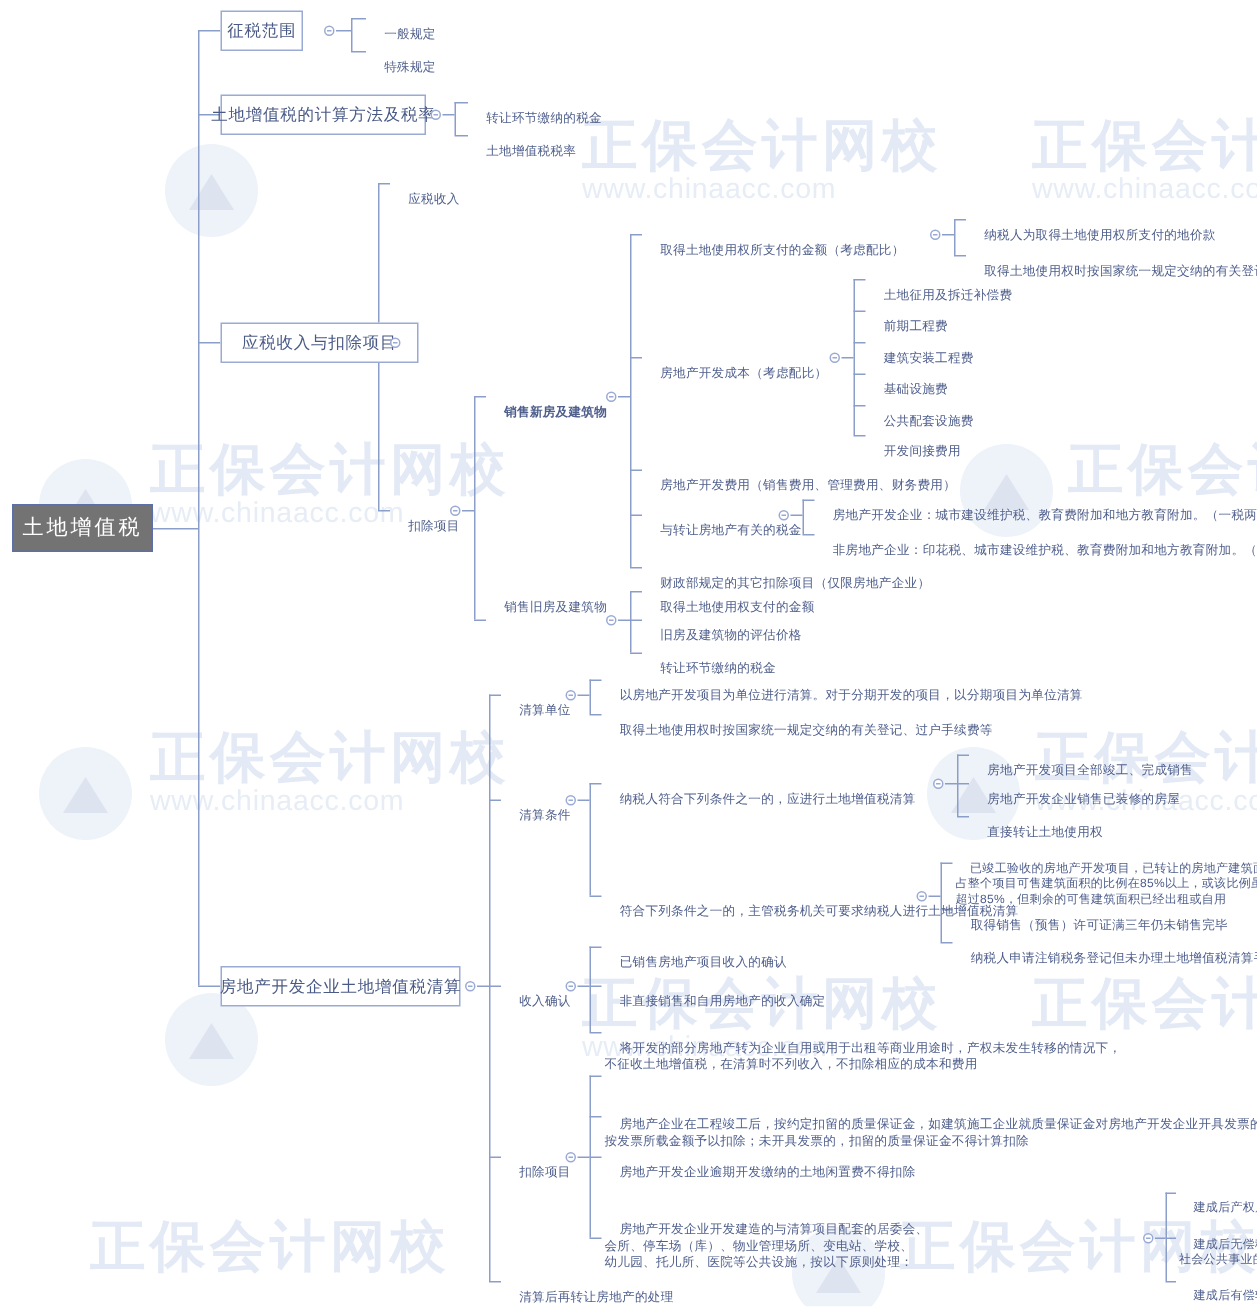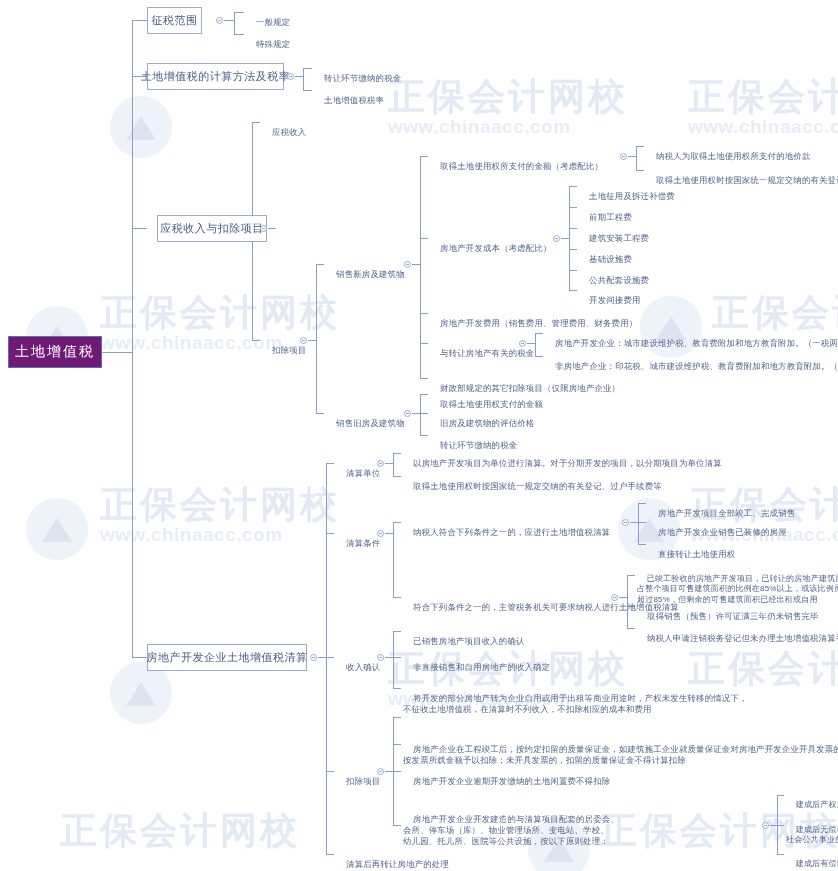--- a/index.html
+++ b/index.html
@@ -39,21 +39,21 @@
     border-bottom: 24px solid #dde4f0;
   }
   .wm-cn {
     font-size: 37px;
     font-weight: bold;
     letter-spacing: 3px;
     color: #e3eaf5;
   }
   .wm-url {
     font-size: 19px;
-    font-weight: bold;
+    font-weight: normal;
     letter-spacing: 0.5px;
     color: #e7edf6;
   }
 
   
   .ln {
     position: absolute;
     background: #8b9dc9;
     z-index: 1;
   }
@@ -70,21 +70,21 @@
     font-size: 11px;
     display: flex;
     align-items: center;
     justify-content: center;
     letter-spacing: 0.5px;
     white-space: nowrap;
   }
   .rootnode {
     position: absolute;
     z-index: 3;
-    background: #701a75;
+    background: #737373;
     border: 1px solid #5c6fa8;
     color: #ffffff;
     font-size: 14px;
     display: flex;
     align-items: center;
     justify-content: center;
     letter-spacing: 2px;
   }
 
   
@@ -183,21 +183,21 @@
   <div class="ln h" style="left:303px;top:68px;width:9px;"></div>
   <div class="ln h" style="left:303px;top:90px;width:9px;"></div>
   <div class="tnode" style="left:314px;top:62px;">
     <span>转让环节缴纳的税金</span>
   </div>
   <div class="tnode" style="left:314px;top:84px;">
     <span>土地增值税税率</span>
   </div>
 
   <div class="ln h" style="left:132px;top:228px;width:15px;"></div>
-  <div class="boxnode" style="left:157px;top:215px;width:110px;height:27px;">
+  <div class="boxnode" style="left:147px;top:215px;width:132px;height:27px;">
     <span>应税收入与扣除项目</span>
   </div>
   <div class="toggle" style="left:260px;top:225px;"></div>
   <div class="ln h" style="left:268px;top:228px;width:8px;"></div>
 
   <div class="ln v" style="left:252px;top:122px;height:218px;"></div>
   <div class="ln h" style="left:252px;top:122px;width:8px;"></div>
   <div class="ln h" style="left:252px;top:340px;width:8px;"></div>
   <div class="tnode" style="left:262px;top:116px;">
     <span>应税收入</span>
@@ -205,26 +205,26 @@
   <div class="tnode" style="left:262px;top:334px;">
     <span>扣除项目</span>
   </div>
   <div class="toggle" style="left:300px;top:337px;"></div>
 
   <div class="ln h" style="left:308px;top:340px;width:8px;"></div>
   <div class="ln v" style="left:316px;top:264px;height:149px;"></div>
   <div class="ln h" style="left:316px;top:264px;width:8px;"></div>
   <div class="ln h" style="left:316px;top:413px;width:8px;"></div>
 
-  <div class="tnode" style="left:326px;top:258px;">
+  <div class="tnode" style="left:326px;top:258px;font-weight:bold;">
     <span>销售新房及建筑物</span>
   </div>
   <div class="toggle" style="left:404px;top:261px;"></div>
 
-  <div class="tnode" style="left:326px;top:407px;">
+  <div class="tnode" style="left:326px;top:388px;">
     <span>销售旧房及建筑物</span>
   </div>
   <div class="toggle" style="left:404px;top:410px;"></div>
 
   <div class="ln h" style="left:412px;top:264px;width:8px;"></div>
   <div class="ln v" style="left:420px;top:156px;height:222px;"></div>
   <div class="ln h" style="left:420px;top:156px;width:8px;"></div>
   <div class="ln h" style="left:420px;top:238px;width:8px;"></div>
   <div class="ln h" style="left:420px;top:313px;width:8px;"></div>
   <div class="ln h" style="left:420px;top:343px;width:8px;"></div>

